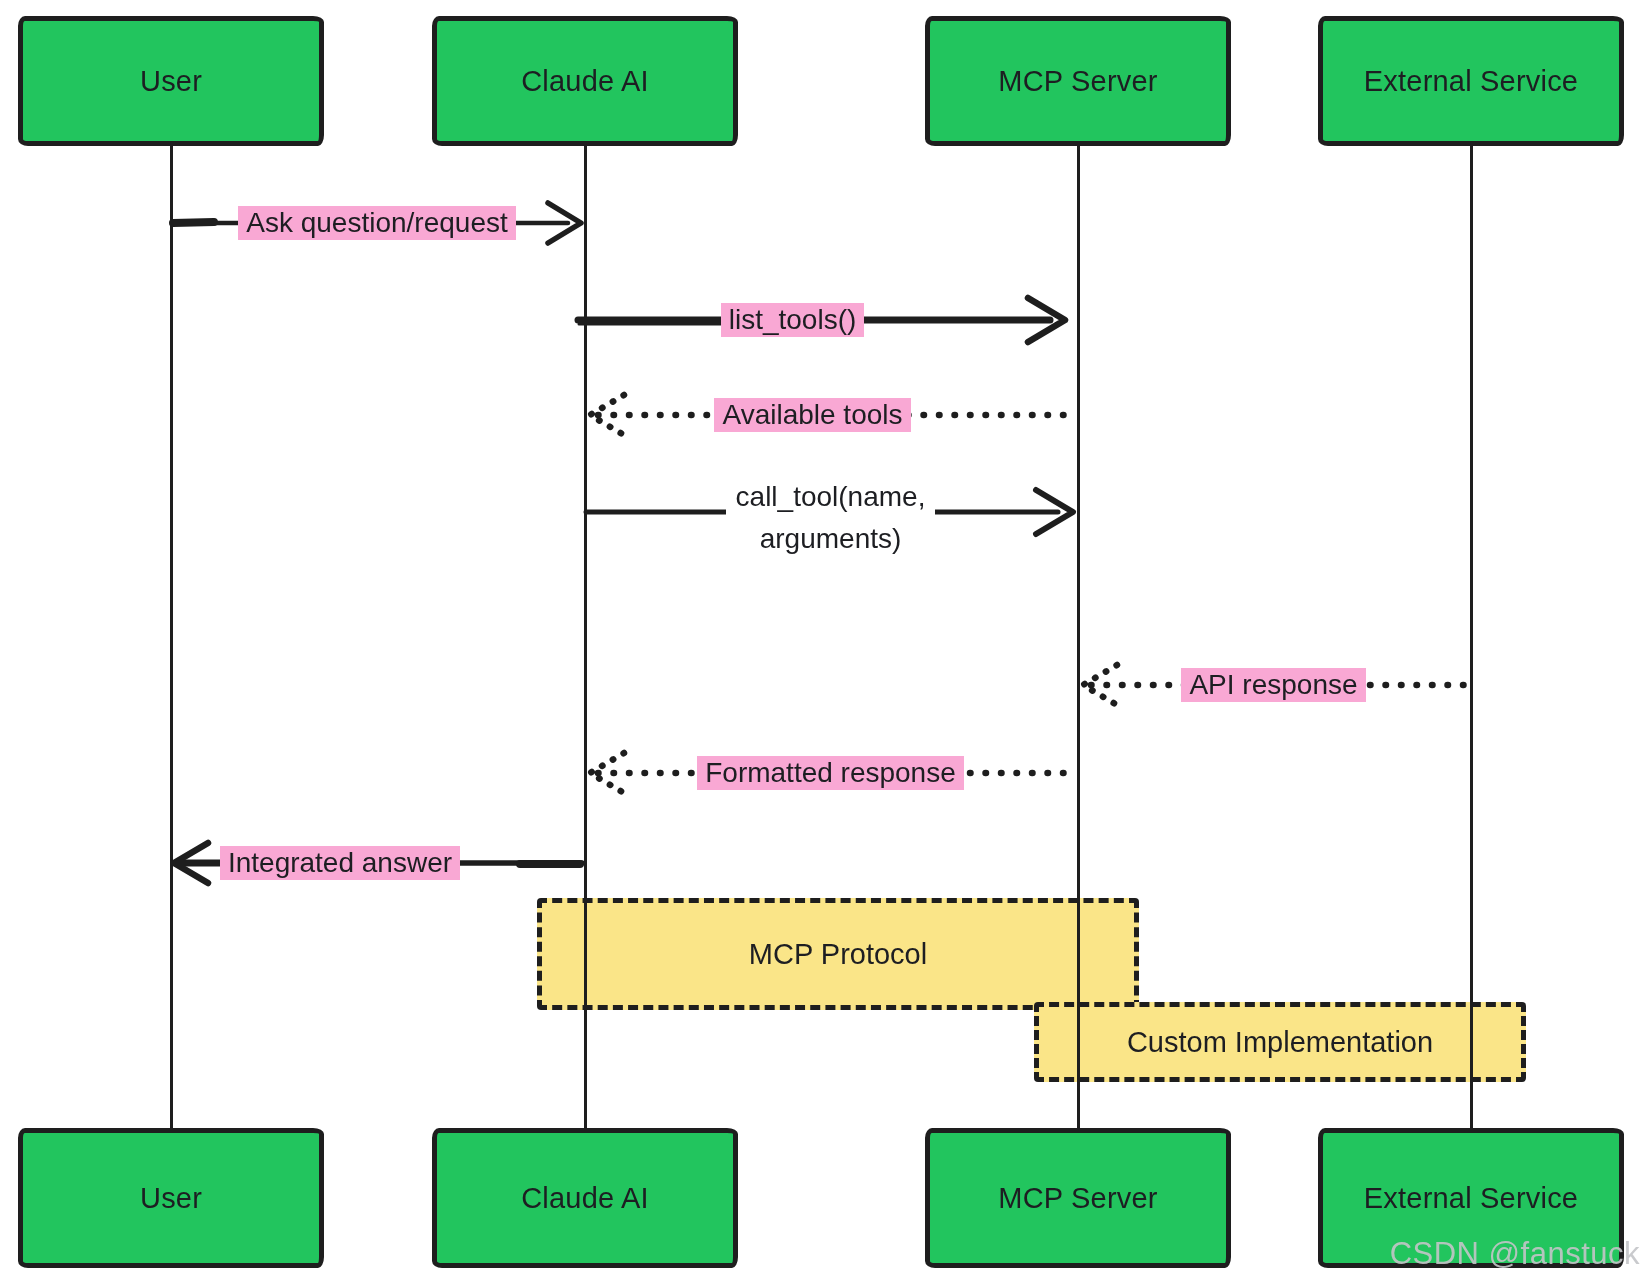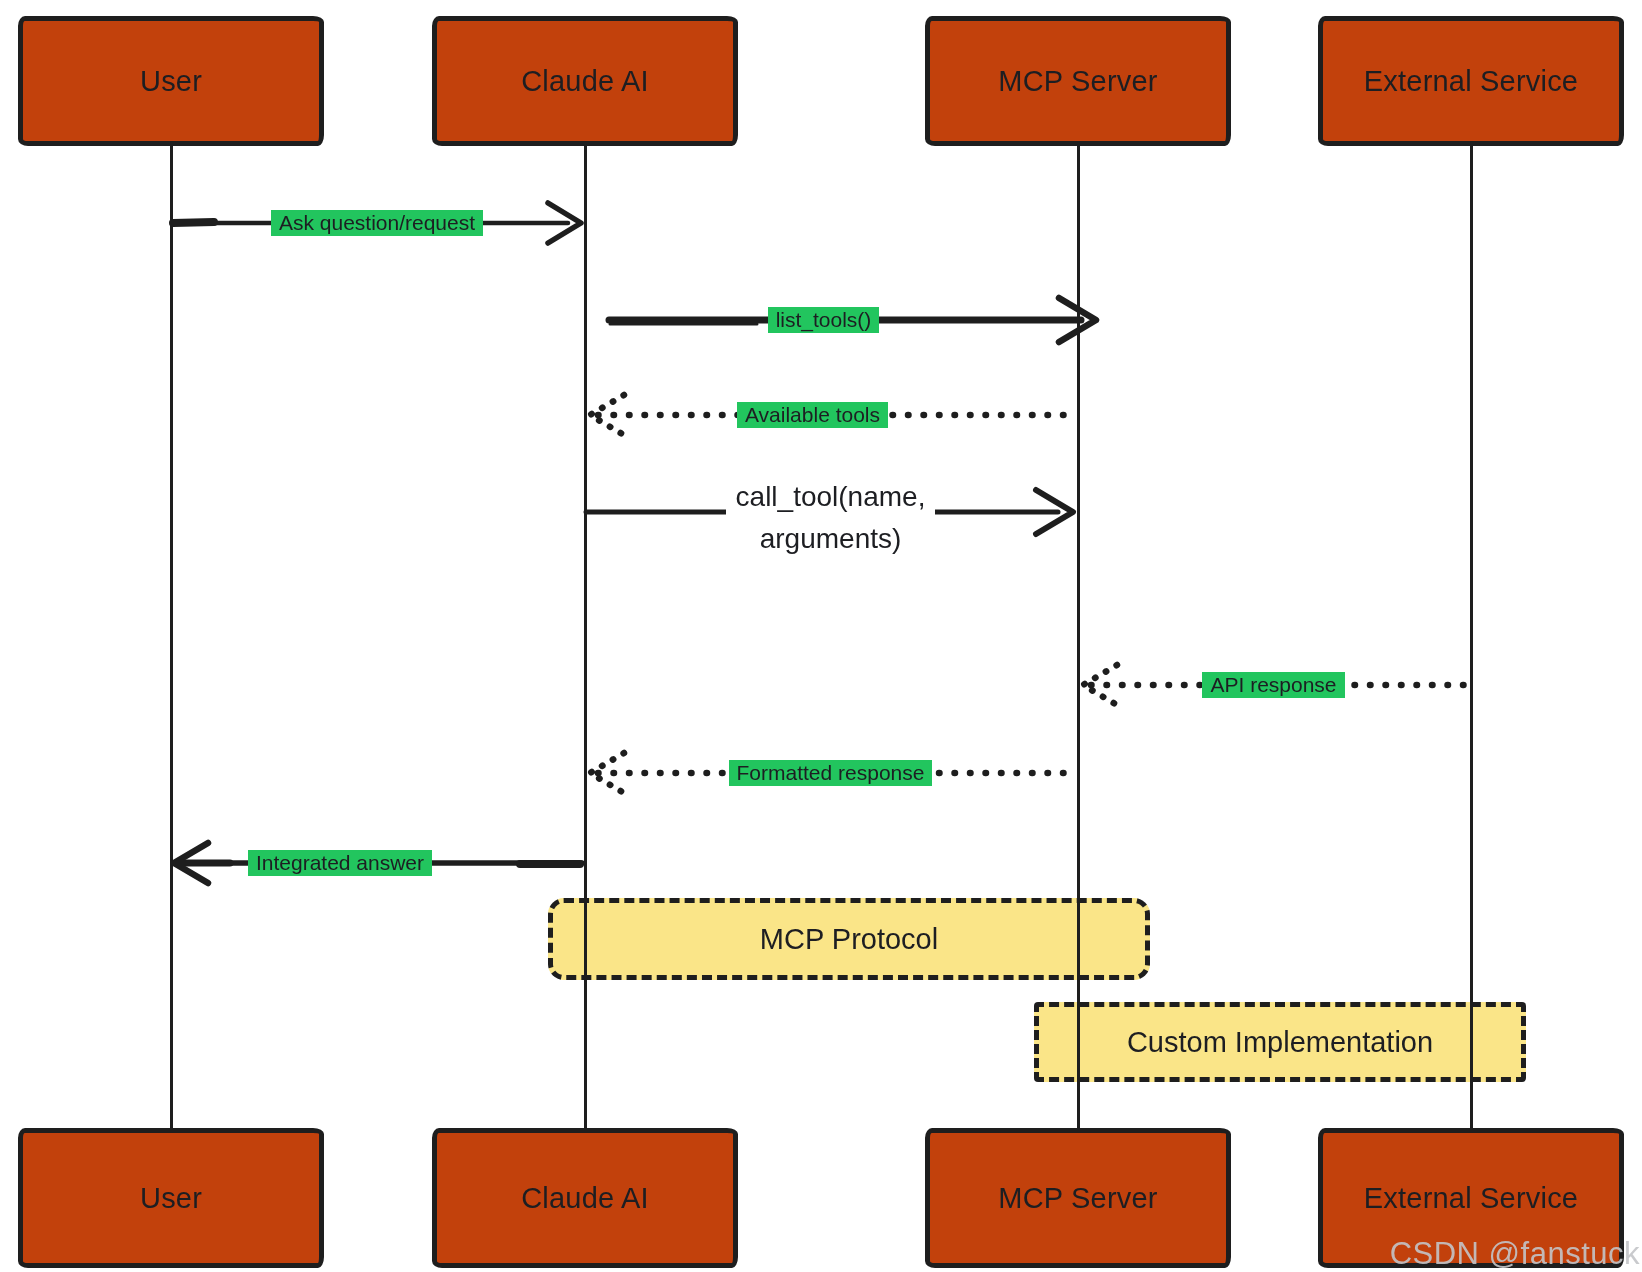--- a/index.html
+++ b/index.html
@@ -8,21 +8,21 @@
     width:1642px;height:1272px;
     background:#ffffff;
     font-family:"Liberation Sans","DejaVu Sans",sans-serif;
     color:#1d1e22;
     overflow:hidden;
   }
   
   .actor-box{
     position:absolute;
     height:130px;
-    background:#c2410c;
+    background:#22c55e;
     border:5px solid #1e1e1e;
     border-radius:7px 11px 6px 10px / 10px 6px 11px 7px;
     display:flex;align-items:center;justify-content:center;
     font-size:29px;
     letter-spacing:.2px;
     color:#1d1e22;
     box-sizing:border-box;
     z-index:4;
   }
   
@@ -34,23 +34,23 @@
   }
   
   .msg{position:absolute;height:80px;z-index:3;}
   .msg svg{position:absolute;left:0;top:0;overflow:visible;display:block;}
   .msg .lbl{
     position:absolute;left:0;right:0;top:0;bottom:0;
     display:flex;align-items:center;justify-content:center;
     pointer-events:none;
   }
   .msg .lbl span{
-    background:#22c55e;
+    background:#f9a8d4;
     padding:1px 8px;
-    font-size:21px;
+    font-size:28px;
     white-space:nowrap;
     color:#1d1e22;
   }
   .msg .lbl .two-line{
     background:#ffffff;
     padding:2px 10px;
     font-size:28px;
     text-align:center;
     line-height:1.5;
     color:#1d1e22;
@@ -76,21 +76,21 @@
     letter-spacing:.5px;
     z-index:6;
   }
   .stroke{stroke:#1e1e1e;fill:none;stroke-linecap:round;stroke-linejoin:round;}
 </style>
 </head>
 <body>
 
 <div id="canvas">
 
-  <div class="frame" style="left:548px;top:898px;width:602px;height:82px;border-radius:16px;">
+  <div class="frame" style="left:537px;top:898px;width:602px;height:112px;">
     <span>MCP Protocol</span>
   </div>
   <div class="frame" style="left:1034px;top:1002px;width:492px;height:80px;">
     <span>Custom Implementation</span>
   </div>
 
   <div class="lifeline" style="left:170px;"></div>
   <div class="lifeline" style="left:584px;"></div>
   <div class="lifeline" style="left:1077px;"></div>
   <div class="lifeline" style="left:1470px;"></div>
@@ -125,21 +125,21 @@
     <svg width="414" height="80" viewBox="0 0 414 80">
       <line class="stroke" x1="2" y1="40" x2="398" y2="40" stroke-width="4.5"></line>
       <line class="stroke" x1="3" y1="40" x2="44" y2="39" stroke-width="8"></line>
       <path class="stroke" d="M 378 20 L 411 40 L 378 60" stroke-width="5.5"></path>
     </svg>
     <div class="lbl">
         <span>Ask question/request</span>
       </div>
   </div>
 
-  <div class="msg" style="left:607px;top:280px;width:433px;">
+  <div class="msg" style="left:576px;top:280px;width:433px;">
     <svg width="493" height="80" viewBox="0 0 493 80">
       <line class="stroke" x1="2" y1="40" x2="474" y2="40" stroke-width="7"></line>
       <line class="stroke" x1="3" y1="44" x2="150" y2="44" stroke-width="3"></line>
       <path class="stroke" d="M 452 18 L 489 40 L 452 62" stroke-width="6.5"></path>
     </svg>
     <div class="lbl">
         <span>list_tools()</span>
       </div>
   </div>
 

